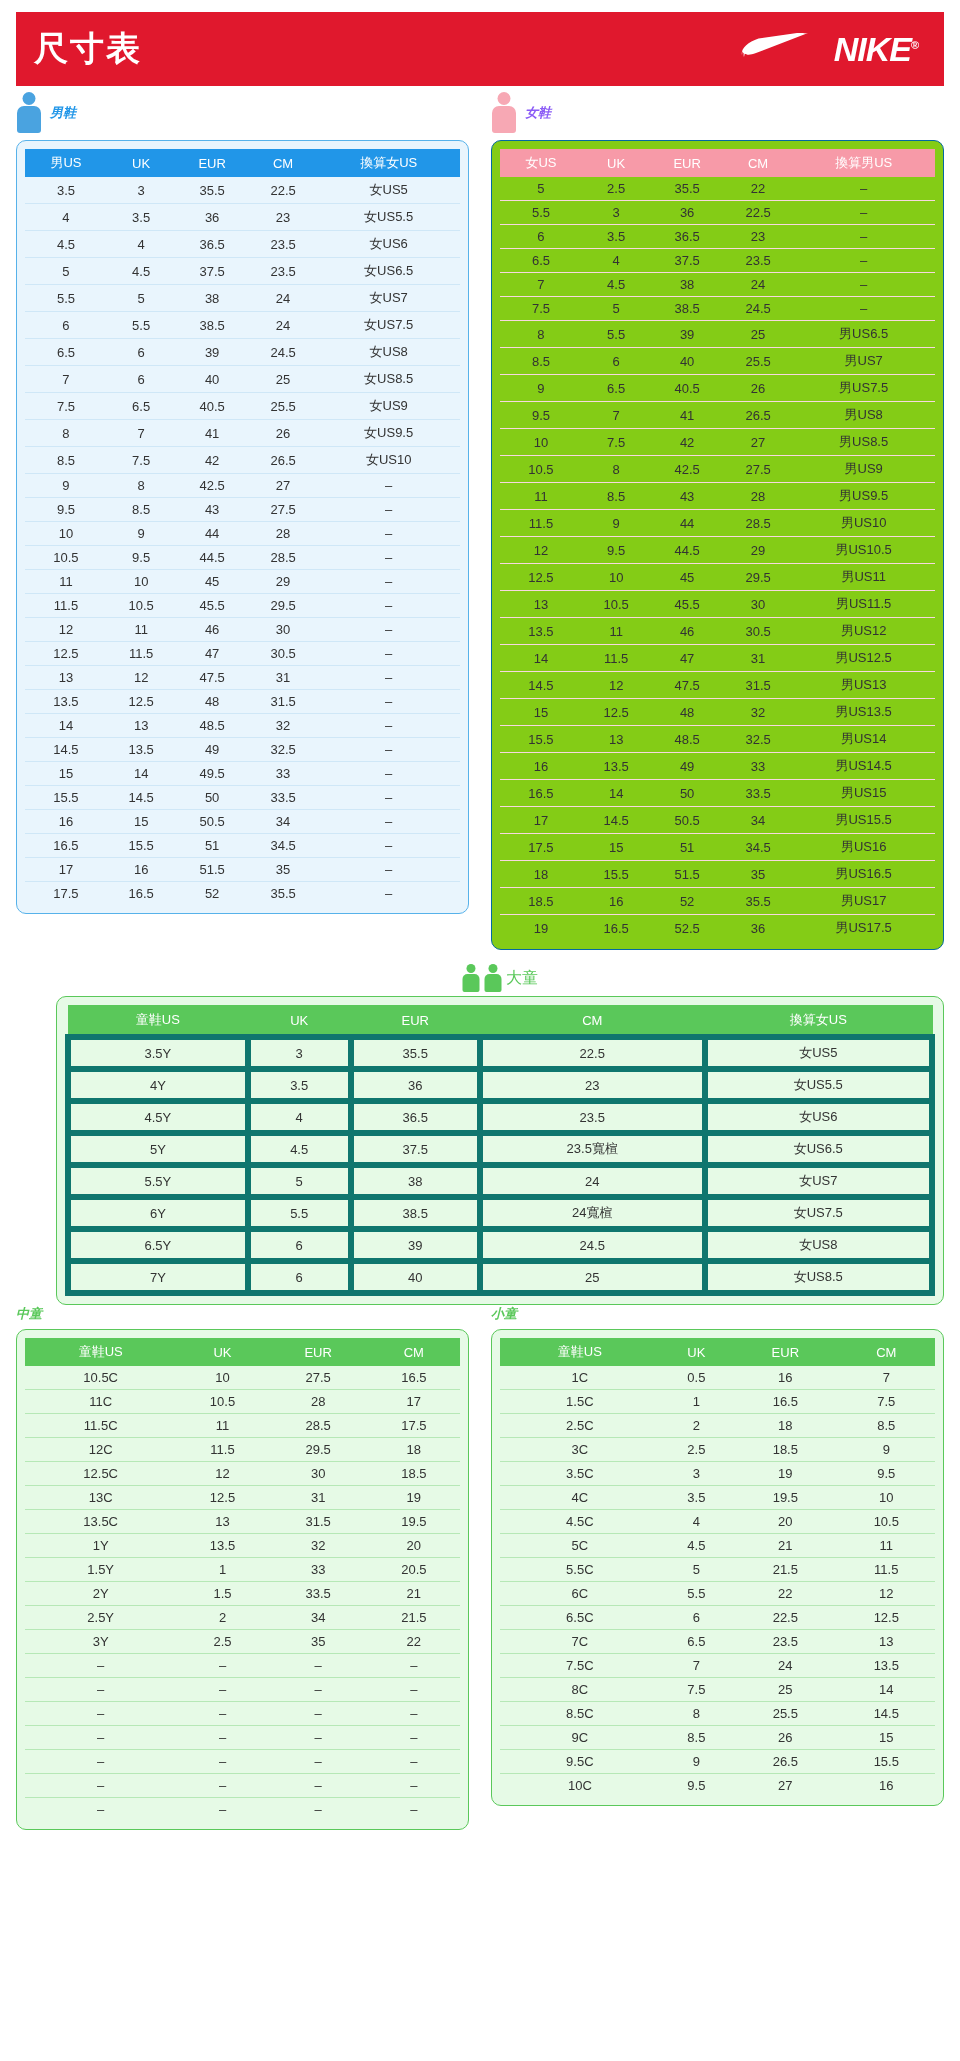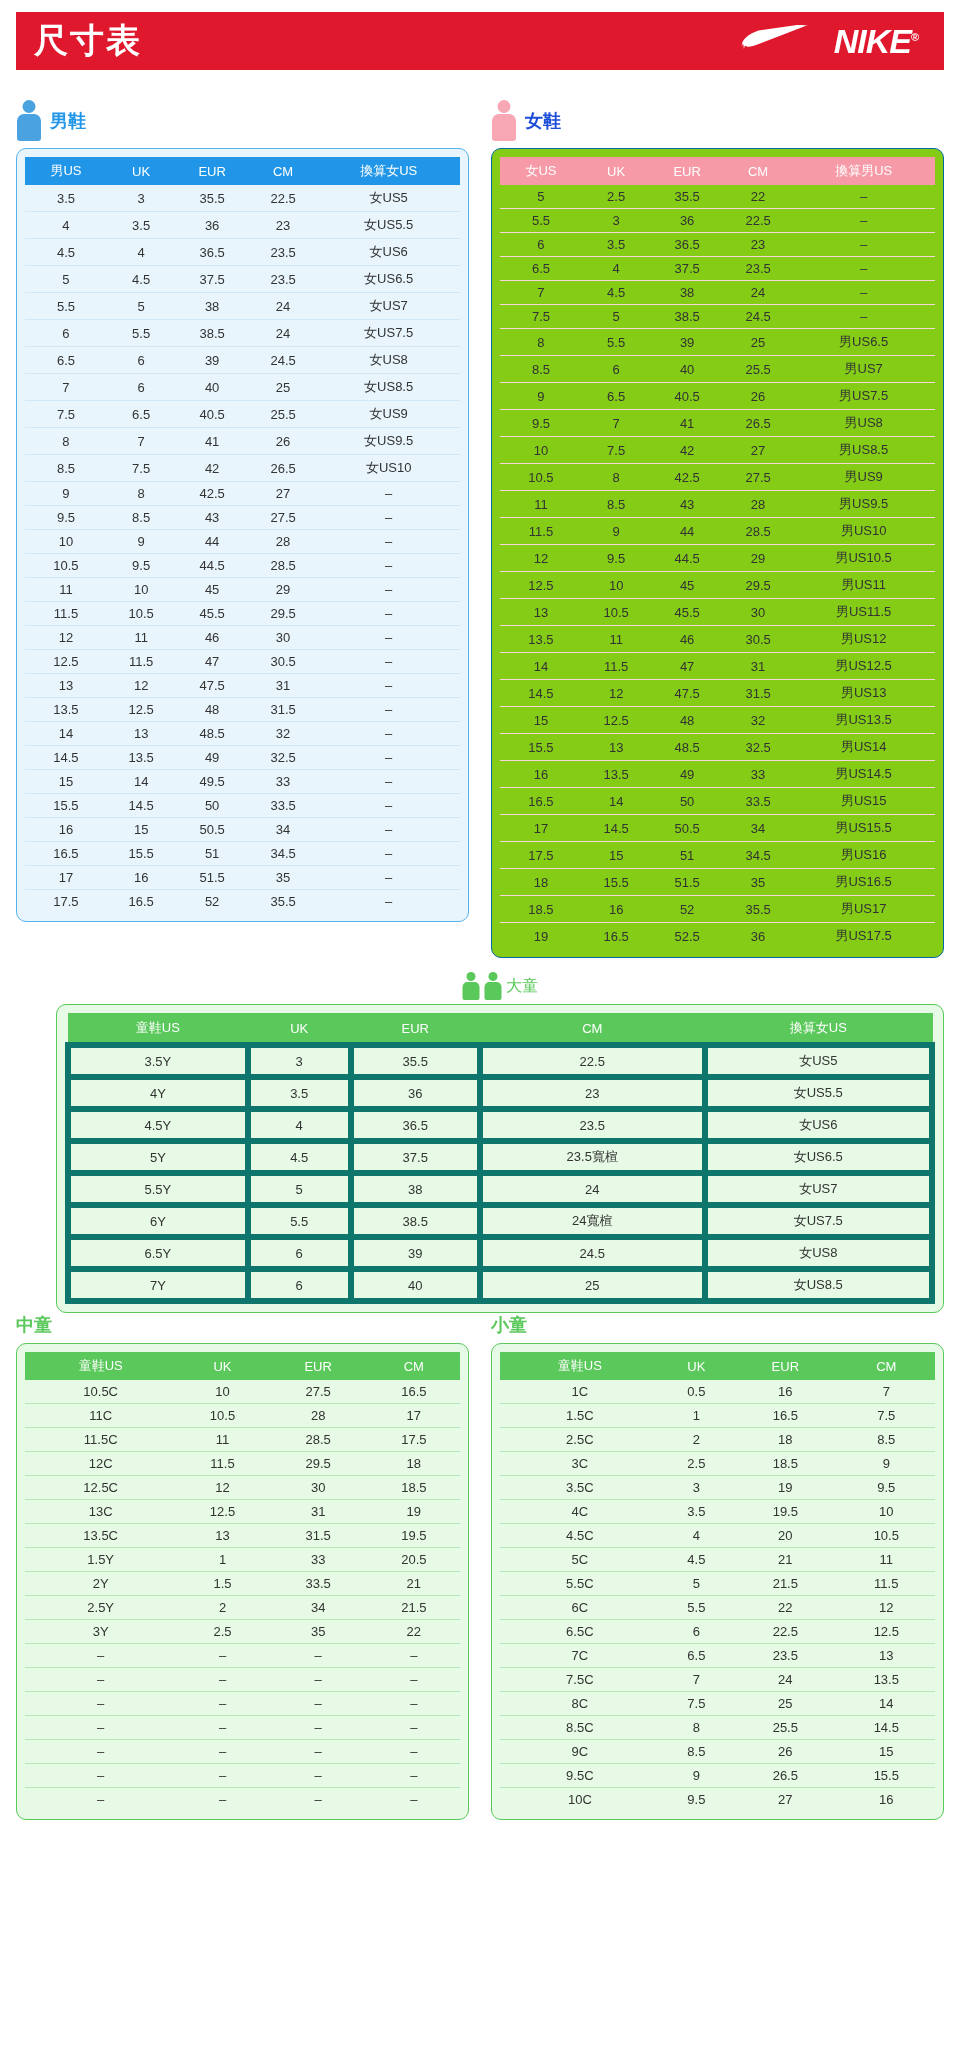--- a/index.html
+++ b/index.html
@@ -9,22 +9,22 @@
     background: #ffffff;
     font-family: "Liberation Sans", sans-serif;
     color: #333;
   }
   .page { width: 960px; padding: 0 0 20px 0; }
 
   
   .header {
     display: flex;
     align-items: stretch;
-    margin: 12px 16px 30px 16px;
-    height: 58px;
+    margin: 12px 16px 6px 16px;
+    height: 74px;
   }
   .header-title {
     background: #e0182d;
     color: #ffffff;
     font-size: 34px;
     font-weight: bold;
     letter-spacing: 2px;
     display: flex;
     align-items: center;
     padding: 0 18px;
@@ -51,25 +51,26 @@
   .nike-word sup { font-size: 11px; vertical-align: super; font-style: normal;}
 
   
   .section-head {
     display: flex;
     align-items: center;
     gap: 8px;
     margin-bottom: 6px;
   }
   .section-head .label {
-    font-size: 18px;
+    font-size: 13px;
     font-weight: bold;
+    font-style: italic;
   }
   .blue-text { color: #2196e8; }
-  .pink-text { color: #1d4ed8; }
+  .pink-text { color: #8b5cf6; }
   .green-text { color: #5ac85a; }
 
   
   .person { position: relative; width: 26px; height: 42px; }
   .person .head {
     position: absolute; left: 50%; transform: translateX(-50%);
     top: 0; width: 13px; height: 13px; border-radius: 50%;
   }
   .person .body {
     position: absolute; left: 50%; transform: translateX(-50%);
@@ -751,20 +752,26 @@
                 <td>31</td>
                 <td>19</td>
               </tr>
               <tr>
                 <td>13.5C</td>
                 <td>13</td>
                 <td>31.5</td>
                 <td>19.5</td>
               </tr>
               <tr>
+                <td>1Y</td>
+                <td>13.5</td>
+                <td>32</td>
+                <td>20</td>
+              </tr>
+              <tr>
                 <td>1.5Y</td>
                 <td>1</td>
                 <td>33</td>
                 <td>20.5</td>
               </tr>
               <tr>
                 <td>2Y</td>
                 <td>1.5</td>
                 <td>33.5</td>
                 <td>21</td>

